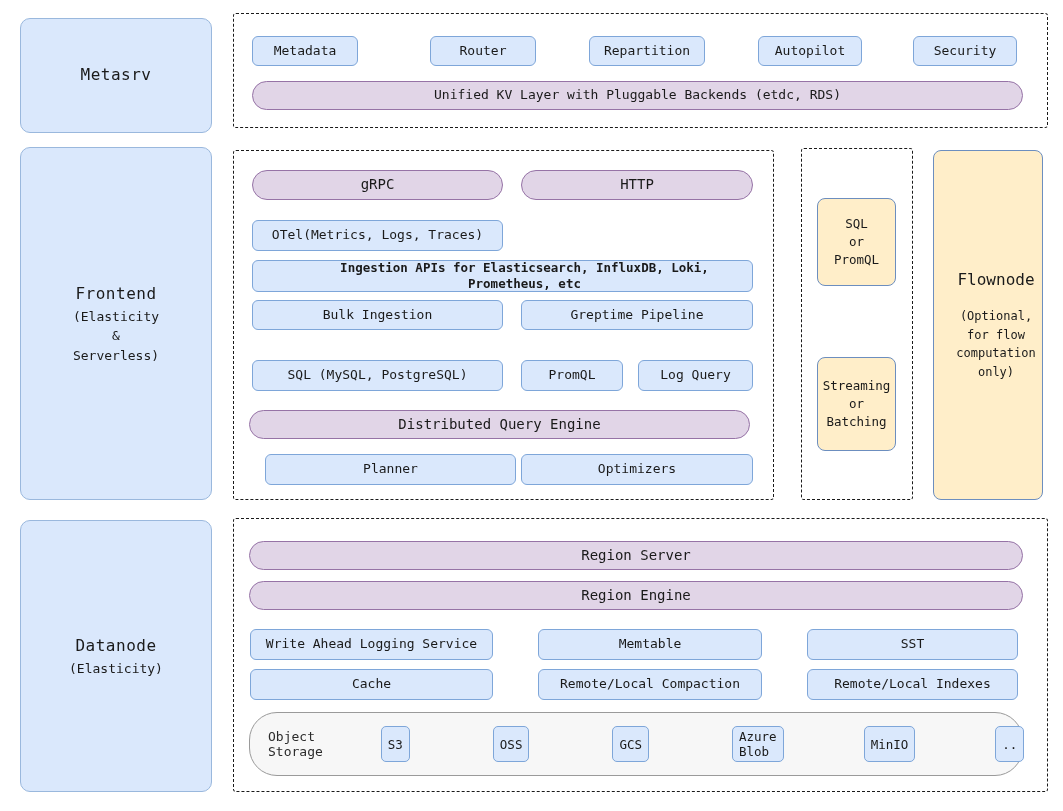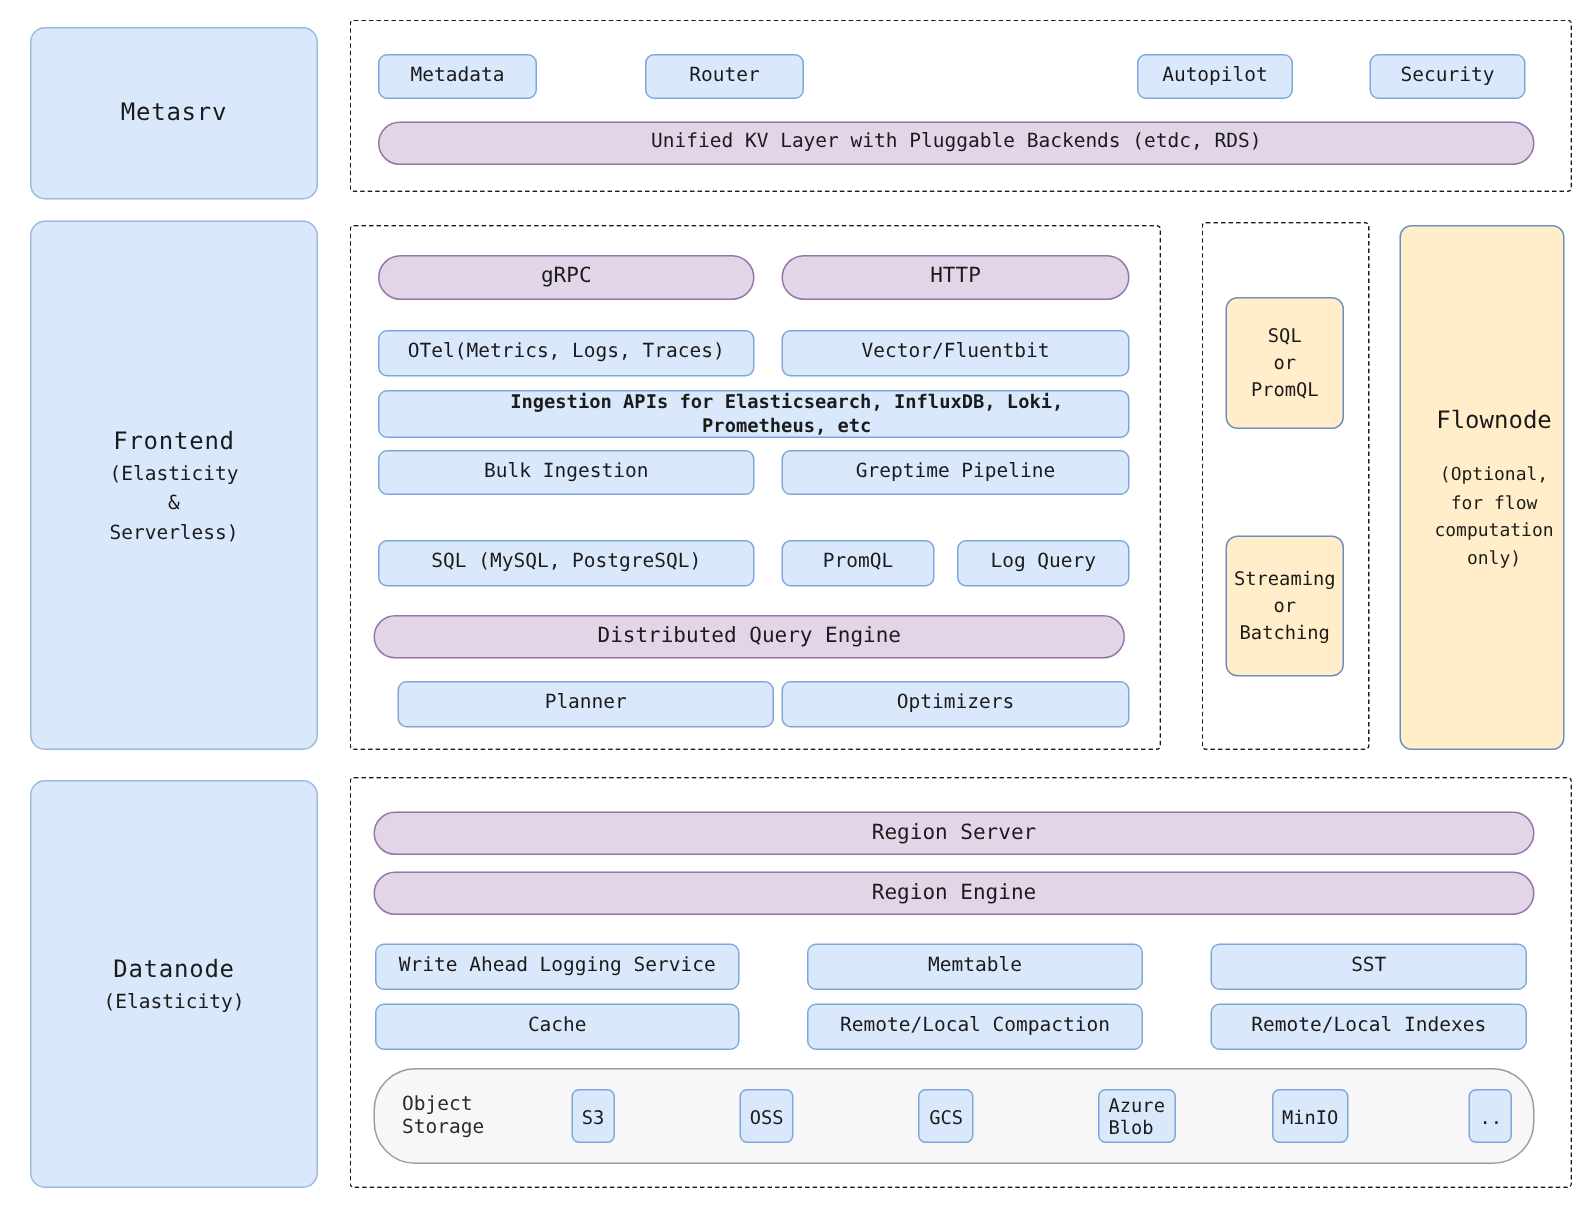--- a/index.html
+++ b/index.html
@@ -69,39 +69,39 @@
 <div class="canvas">
 
   <div class="group-label" style="left:20px;top:18px;width:192px;height:115px;">
     <div class="group-title">Metasrv</div>
   </div>
 
   <div class="dashed" style="left:233px;top:13px;width:815px;height:115px;"></div>
 
   <div class="blue abs lbl" style="left:252px;top:36px;width:106px;height:30px;">Metadata</div>
   <div class="blue abs lbl" style="left:430px;top:36px;width:106px;height:30px;">Router</div>
+  <div class="blue abs lbl" style="left:589px;top:36px;width:116px;height:30px;">Repartition</div>
   <div class="blue abs lbl" style="left:758px;top:36px;width:104px;height:30px;">Autopilot</div>
   <div class="blue abs lbl" style="left:913px;top:36px;width:104px;height:30px;">Security</div>
 
   <div class="purple abs lbl" style="left:252px;top:81px;width:771px;height:29px;">Unified KV Layer with Pluggable Backends (etdc, RDS)</div>
 
   <div class="group-label" style="left:20px;top:147px;width:192px;height:353px;">
     <div class="group-title">Frontend</div>
     <div class="group-sub">(Elasticity</div>
     <div class="group-sub">&amp;</div>
     <div class="group-sub">Serverless)</div>
   </div>
 
   <div class="dashed" style="left:233px;top:150px;width:541px;height:350px;"></div>
 
   <div class="purple abs lbl-lg" style="left:252px;top:170px;width:251px;height:30px;">gRPC</div>
   <div class="purple abs lbl-lg" style="left:521px;top:170px;width:232px;height:30px;">HTTP</div>
 
   <div class="blue abs lbl" style="left:252px;top:220px;width:251px;height:31px;">OTel(Metrics, Logs, Traces)</div>
-  <div class="blue abs lbl" style="left:521px;top:220px;width:232px;height:31px;">Vector/Fluentbit</div>
 
   <div class="blue abs lbl-bold" style="left:252px;top:260px;width:501px;height:32px;">Ingestion APIs for Elasticsearch, InfluxDB, Loki, Prometheus, etc</div>
 
   <div class="blue abs lbl" style="left:521px;top:300px;width:232px;height:30px;">Greptime Pipeline</div>
   <div class="blue abs lbl" style="left:252px;top:300px;width:251px;height:30px;">Bulk Ingestion</div>
 
   <div class="blue abs lbl" style="left:252px;top:360px;width:251px;height:31px;">SQL (MySQL, PostgreSQL)</div>
   <div class="blue abs lbl" style="left:521px;top:360px;width:102px;height:31px;">PromQL</div>
   <div class="blue abs lbl" style="left:638px;top:360px;width:115px;height:31px;">Log Query</div>
 
@@ -149,17 +149,17 @@
   <div class="blue abs lbl" style="left:250px;top:669px;width:243px;height:31px;">Cache</div>
   <div class="blue abs lbl" style="left:538px;top:669px;width:224px;height:31px;">Remote/Local Compaction</div>
   <div class="blue abs lbl" style="left:807px;top:669px;width:211px;height:31px;">Remote/Local Indexes</div>
 
   <div class="objstore" style="left:249px;top:712px;width:774px;height:64px;gap:36px;">
     <div class="cap-title">Object Storage</div>
     <div class="chip" style="width:62px;margin-left:8px;">S3</div>
     <div class="chip" style="width:62px;margin-left:33px;">OSS</div>
     <div class="chip" style="width:62px;margin-left:33px;text-align:center;">GCS</div>
     <div class="chip" style="width:114px;margin-left:33px;">Azure Blob</div>
-    <div class="chip" style="width:72px;margin-left:14px;">MinIO</div>
+    <div class="chip" style="width:72px;margin-left:30px;">MinIO</div>
     <div class="chip" style="width:62px;margin-left:30px;">..</div>
   </div>
 
 </div>
 
 </body></html>

